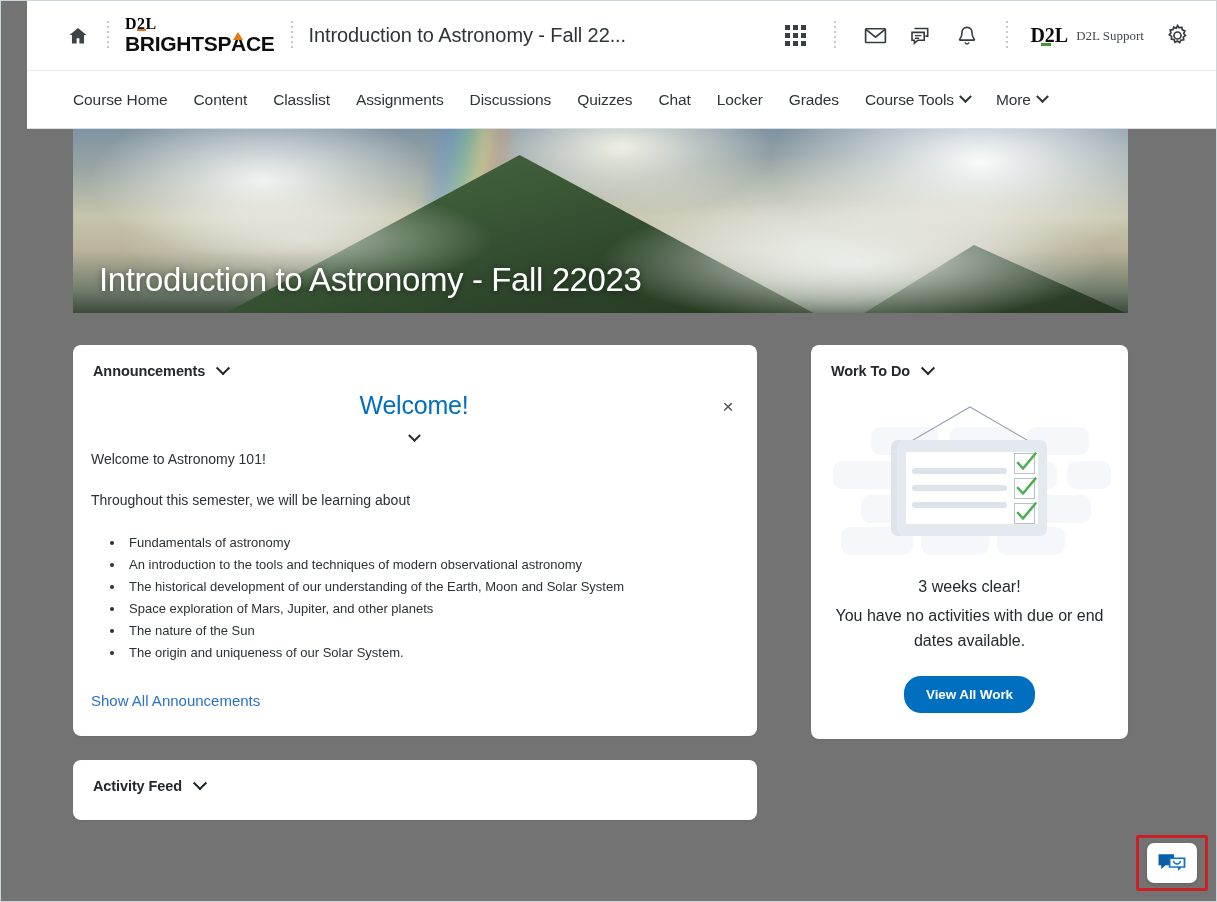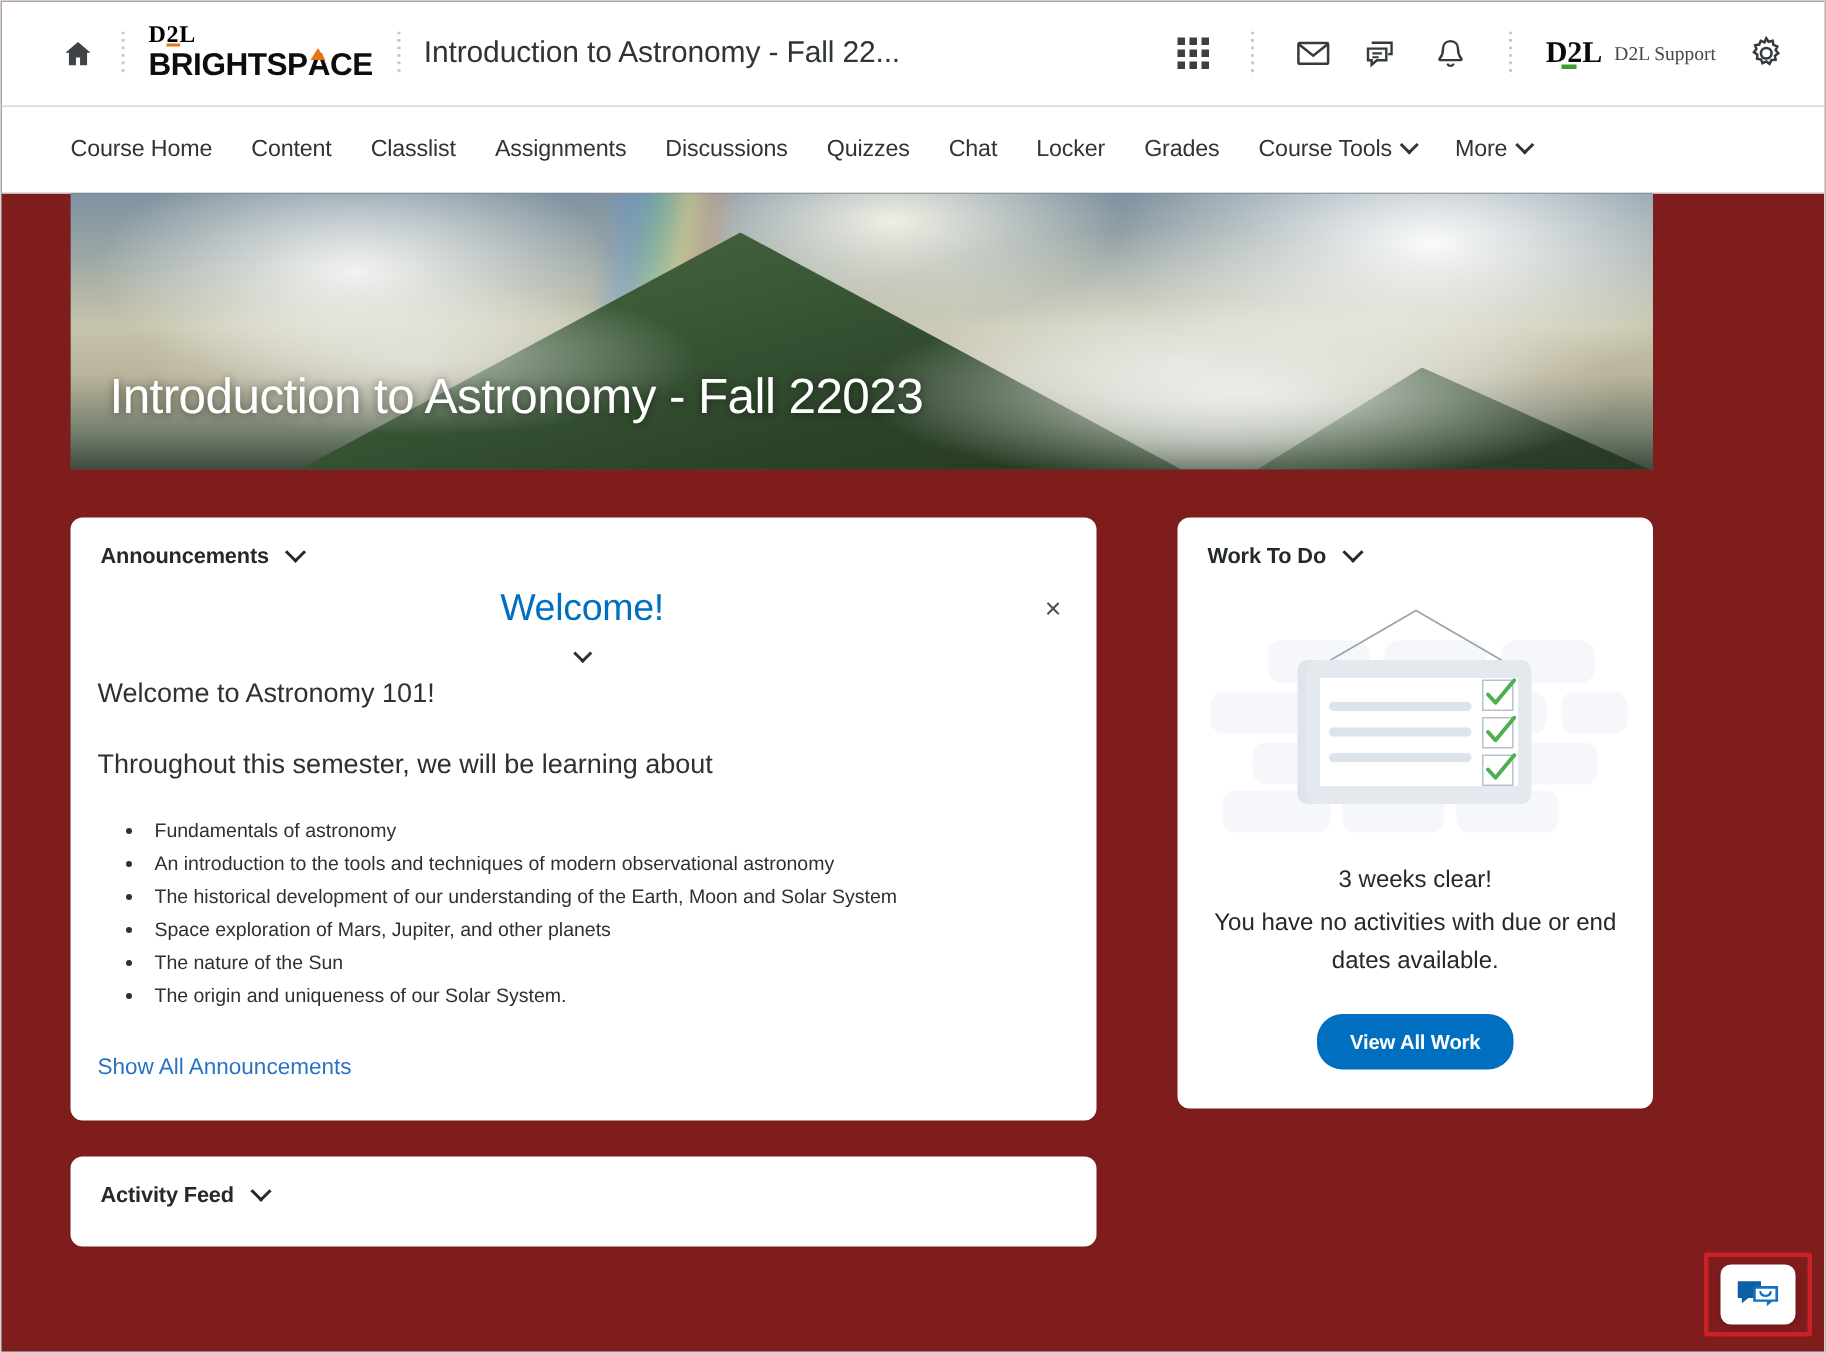--- a/index.html
+++ b/index.html
@@ -9,23 +9,24 @@
     height: 902px;
     overflow: hidden;
     font-family: "Liberation Sans", sans-serif;
     background: #ffffff;
   }
 
   #app {
     position: relative;
     width: 1217px;
     height: 902px;
-    background: #7f1d1d;
+    background: #737373;
     border: 1px solid #cdd5dc;
     overflow: hidden;
+    padding-left: 26px;
   }
 
   
   .topbar {
     position: relative;
     height: 70px;
     background: #ffffff;
     display: flex;
     align-items: center;
     padding: 0 16px 0 38px;
@@ -235,21 +236,21 @@
     clip-path: polygon(42% 0%, 100% 100%, 0% 100%);
   }
   .banner-mist {
     position: absolute; inset: 0;
     background:
       radial-gradient(ellipse 360px 90px at 74% 72%, rgba(238,240,236,.92), rgba(255,255,255,0) 70%),
       radial-gradient(ellipse 260px 70px at 22% 60%, rgba(235,238,234,.65), rgba(255,255,255,0) 72%);
   }
   .banner-title {
     position: absolute;
-    left: 26px; bottom: 30px;
+    left: 26px; bottom: 14px;
     font-size: 33px;
     color: #ffffff;
     text-shadow: 0 1px 6px rgba(0,0,0,.45);
     letter-spacing: -0.4px;
     white-space: nowrap;
   }
 
   .cols {
     display: flex;
     gap: 54px;
@@ -317,21 +318,21 @@
     color: #4b5054;
     cursor: pointer;
     line-height: 1;
   }
   .ann-posted {
     font-size: 12.5px;
     color: #3d4245;
     margin-bottom: 20px;
   }
   .ann-p {
-    font-size: 18px;
+    font-size: 14px;
     color: #2c3135;
     margin-bottom: 21px;
     line-height: 1.45;
   }
   .ann-list {
     margin: 0 0 0 34px;
     padding: 0;
   }
   .ann-list li {
     font-size: 13px;

